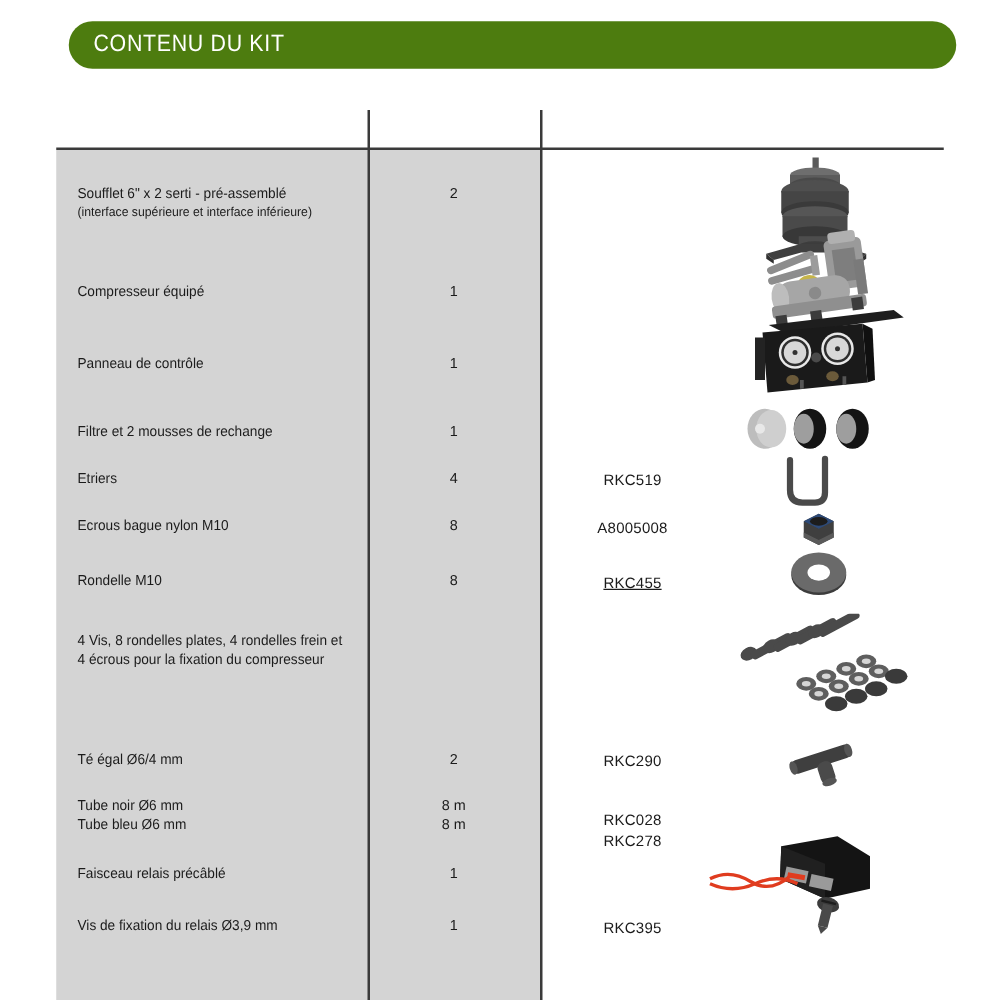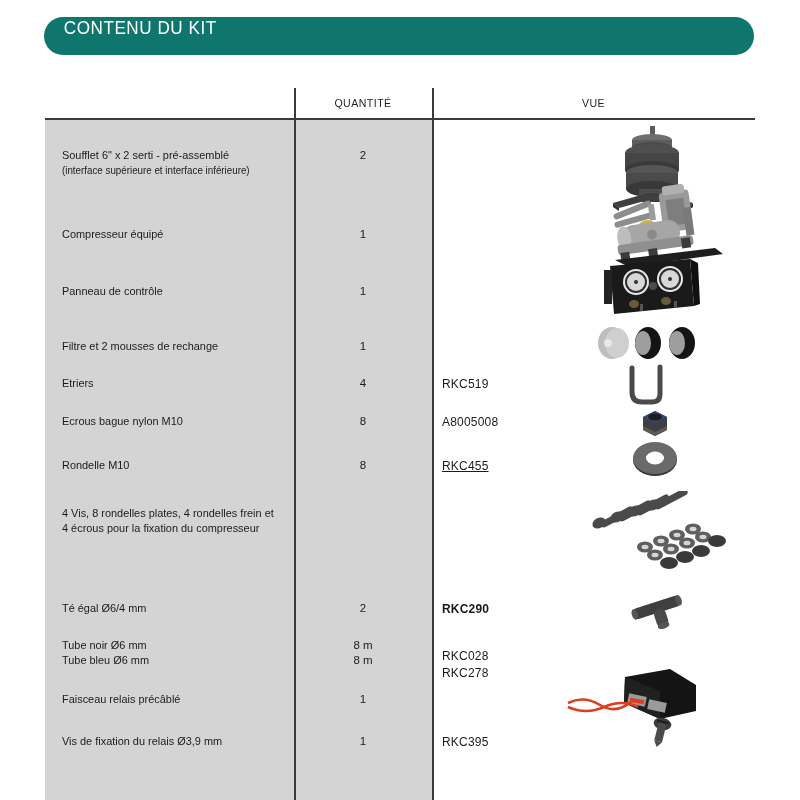--- a/index.html
+++ b/index.html
@@ -7,25 +7,25 @@
     width:800px;height:800px;
     background:#ffffff;
     font-family:"Liberation Sans", sans-serif;
     overflow:hidden;
     position:relative;
   }
 
   
   #banner{
     position:absolute;
-    left:44px; top:17px;
+    left:55px; top:17px;
     width:710px; height:38px;
-    background:#0f766e;
+    background:#4d7c0f;
     border-radius:19px;
-    display:flex; align-items:flex-start;
+    display:flex; align-items:center;
   }
   #banner .title{
     color:#ffffff;
     font-size:19px;
     letter-spacing:.6px;
     padding-left:22px;
     font-weight:400;
     transform:scaleX(.9);
     transform-origin:left center;
   }
@@ -78,43 +78,39 @@
     transform:scaleX(.95); transform-origin:left top;
   }
   .desc .sub{ font-size:10.3px; }
   .qty{
     position:absolute; left:249px; width:138px;
     text-align:center; font-size:11.5px; color:#1b1b1b;
     line-height:15px;
   }
   .ref{
     position:absolute; left:397px; width:128px;
-    text-align:left; font-size:12px; color:#1b1b1b;
+    text-align:center; font-size:12px; color:#1b1b1b;
     line-height:17px; letter-spacing:.2px;
   }
 
   
   .art{ position:absolute; }
   .art svg{ display:block; }
 </style>
 </head>
 <body>
 
 <div id="banner">
   <span class="title">CONTENU DU KIT</span>
 </div>
 
 <div id="table">
 
   <div class="body-fill"></div>
 
-  <div class="thead">
-    <div class="th th-qty">QUANTITÉ</div>
-    <div class="th th-vue">VUE</div>
-  </div>
   <div class="hrule"></div>
   <div class="vline v1"></div>
   <div class="vline v2"></div>
 
   <div class="row" style="top:60px;">
     <div class="desc" style="top:0;">
       <div>Soufflet 6" x 2 serti - pré-assemblé</div>
       <div class="sub">(interface supérieure et interface inférieure)</div>
     </div>
     <div class="qty" style="top:0;">2</div>
@@ -319,21 +315,21 @@
         </g>
       </svg>
     </div>
   </div>
 
   <div class="row" style="top:513px;">
     <div class="desc" style="top:0;">
       <div>Té égal Ø6/4 mm</div>
     </div>
     <div class="qty" style="top:0;">2</div>
-    <div class="ref" style="top:0;font-weight:bold;">RKC290</div>
+    <div class="ref" style="top:0;">RKC290</div>
     <div class="art" style="left:580px; top:-12px;">
       <svg width="70" height="45" viewBox="0 0 70 45">
         <g transform="rotate(-18 35 22)">
           <rect x="8" y="12" width="50" height="11" rx="5" fill="#3f3f3f"></rect>
           <rect x="28" y="20" width="12" height="18" rx="5" fill="#4a4a4a"></rect>
           <ellipse cx="10" cy="17.5" rx="3" ry="5.5" fill="#555"></ellipse>
           <ellipse cx="56" cy="17.5" rx="3" ry="5.5" fill="#555"></ellipse>
           <ellipse cx="34" cy="37" rx="6" ry="3" fill="#555"></ellipse>
         </g>
       </svg>

